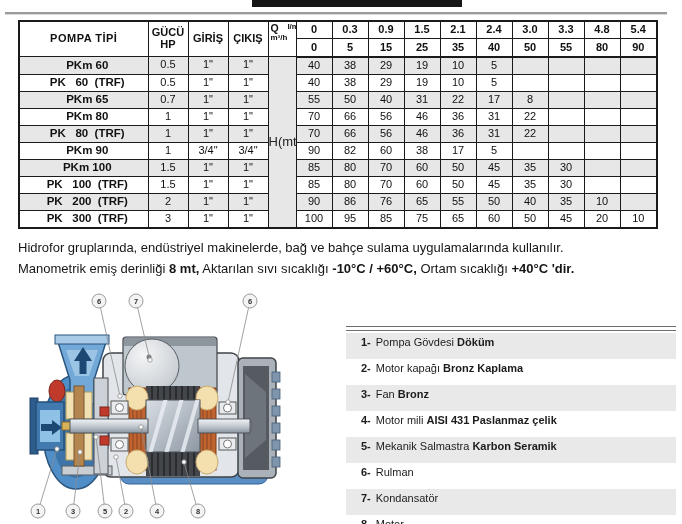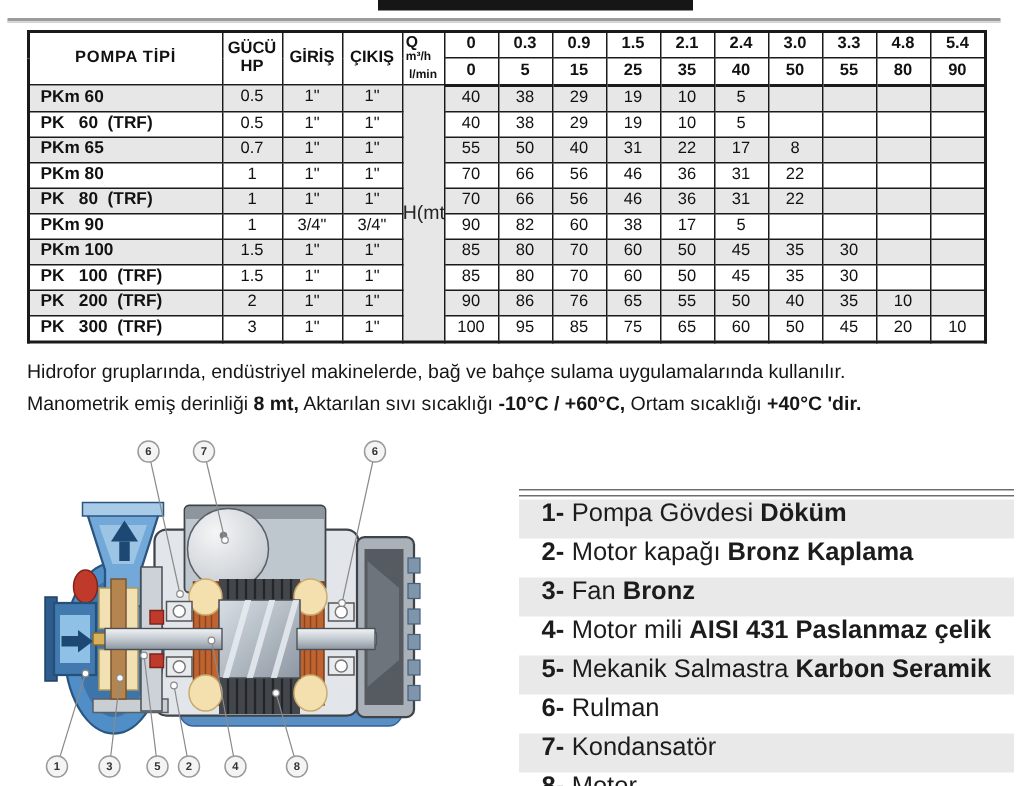--- a/index.html
+++ b/index.html
@@ -10,35 +10,35 @@
   .top-rule{position:absolute;left:5px;top:12px;width:662px;height:2px;background:#9b9b9b;border-bottom:1px solid #d9d9d9}
 
   table.spec{position:absolute;left:18px;top:20px;width:640px;border-collapse:collapse;
              table-layout:fixed;border:2px solid #1a1a1a;background:#fff}
   .spec th,.spec td{border:1px solid #1a1a1a;padding:0;text-align:center;
                     font-size:11px;line-height:1.05;height:16px;overflow:hidden;vertical-align:middle}
   .spec thead tr.r2 th{border-bottom:2px solid #1a1a1a}
   .tip-h{font-size:12px;font-weight:bold;letter-spacing:.5px}
   .two-line{font-size:9.5px;font-weight:bold;line-height:1.2}
   .mid-h{font-size:10.5px;font-weight:bold}
-  .qwrap{display:flex;flex-direction:column;justify-content:space-between;height:32px;padding:1px 0}
+  .qwrap{display:flex;justify-content:space-between;height:32px;padding:1px 0}
   .qtop{font-size:8px;text-align:left;padding-left:2px}
   .qtop .qletter{font-size:10.5px;font-weight:bold}
   .qbot{font-size:8px;text-align:center;padding-bottom:1px}
-  tbody td.tip{text-align:left;padding-left:7px;font-weight:bold;font-size:11.5px;white-space:pre}
+  tbody td.tip{text-align:center;padding-left:7px;font-weight:bold;font-size:11.5px;white-space:pre}
   tbody tr.shade td{background:#e7e7e7}
   td.hcell{font-size:13px;background:#fff;color:#222}
 
   .notes{position:absolute;left:18px;top:237px;width:674px;font-size:13px;line-height:21px;color:#161616}
   .notes .note-line{white-space:nowrap}
   .notes b{font-weight:bold}
 
   .legend{position:absolute;left:346px;top:326px;width:330px}
   .legend-rule-top{height:3px;border-top:1px solid #6e6e6e;border-bottom:1px solid #6e6e6e;margin-bottom:2px}
-  .legend-item{height:26px;line-height:18px;font-size:17px;padding-left:15px;white-space:nowrap;overflow:hidden;color:#1c1c1c}
+  .legend-item{height:26px;line-height:18px;font-size:11px;padding-left:15px;white-space:nowrap;overflow:hidden;color:#1c1c1c}
   .legend-item.shade{background:#e9e9e9}
   .legend-item .num{font-weight:bold;margin-right:5px}
   .legend-item b{font-weight:bold}
   .legend-rule-bottom{margin:2px 10px 0 5px;border-top:2px solid #3c3c3c}
 
   svg.diagram{position:absolute;left:0;top:290px}
 </style>
 </head>
 <body>
 

